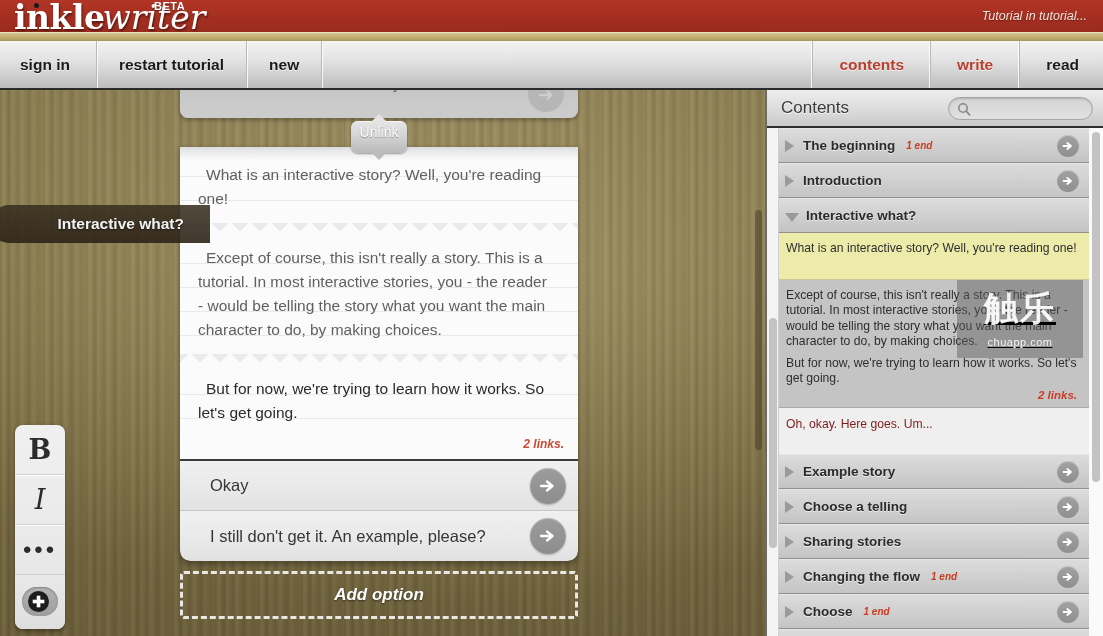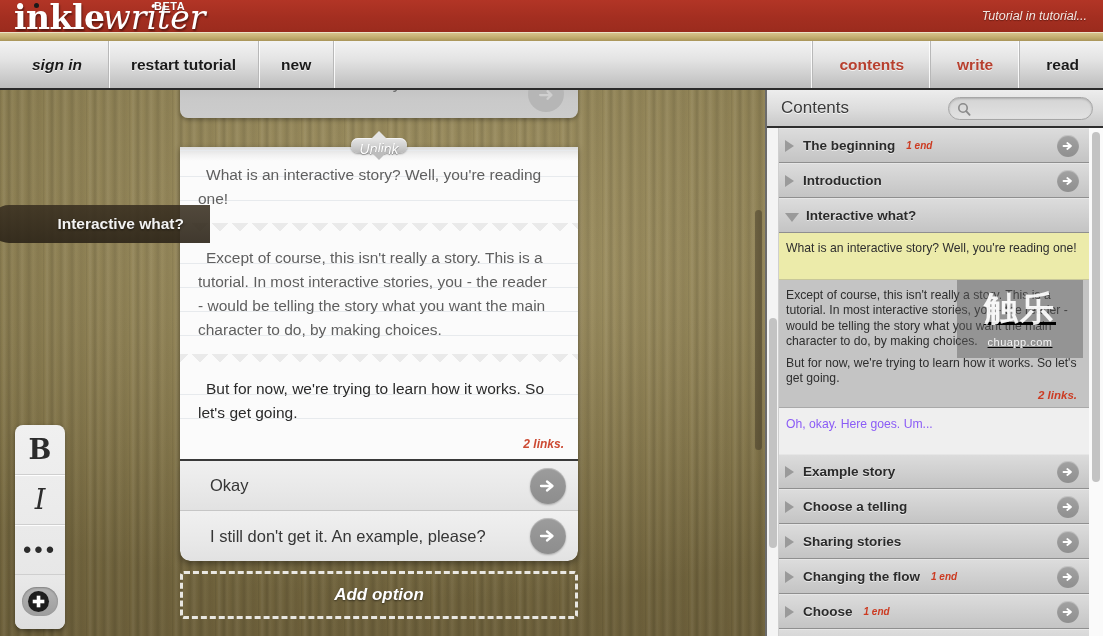--- a/index.html
+++ b/index.html
@@ -98,21 +98,21 @@
     display: flex; align-items: center; justify-content: center;
     padding: 0 22px;
     font-size: 15.5px; font-weight: bold;
     color: #1a1a1a;
     border-right: 1px solid #b8b8b8;
     box-shadow: 1px 0 0 rgba(255,255,255,0.85);
     cursor: pointer;
     white-space: nowrap;
     text-shadow: 0 1px 0 rgba(255,255,255,0.7);
   }
-  .nav-left .nav-item:first-child { padding-left: 32px; padding-right: 26px; font-style: italic; }
+  .nav-left .nav-item:first-child { padding-left: 20px; padding-right: 26px; }
   .nav-right .nav-item {
     border-right: none;
     border-left: 1px solid #b8b8b8;
     box-shadow: -1px 0 0 rgba(255,255,255,0.85);
     color: #b7402f;
     padding: 0 26px;
   }
   .nav-right .nav-item.active { color: #1a1a1a; }
   .nav-right .nav-item:last-child { padding-right: 24px; }
 
@@ -150,30 +150,29 @@
   }
 
   .unlink-wrap {
     position: relative;
     height: 35px;
     display: flex; justify-content: center;
     z-index: 12;
   }
   .unlink-btn {
     position: relative;
-    margin-top: 20px;
+    margin-top: 3px;
     padding: 3px 9px 4px;
     background: linear-gradient(180deg, #e6e6e6 0%, #d2d2d2 50%, #b9b9b9 100%);
     border-radius: 7px;
     font-size: 14px;
     color: #ffffff;
     text-shadow: 0 1px 1px rgba(0,0,0,0.35);
     box-shadow: 0 1px 2px rgba(0,0,0,0.35), inset 0 1px 0 rgba(255,255,255,0.6);
     cursor: pointer;
-    font-style: italic;
   }
   .unlink-btn::before,
   .unlink-btn::after {
     content: ""; position: absolute; left: 50%; margin-left: -8px;
     width: 0; height: 0; border-left: 8px solid transparent; border-right: 8px solid transparent;
   }
   .unlink-btn::before { top: -7px; border-bottom: 8px solid #e4e4e4; }
   .unlink-btn::after  { bottom: -7px; border-top: 8px solid #bcbcbc; }
 
   
@@ -419,21 +418,21 @@
     background: #c4c4c4;
     text-align: right;
     font-size: 11.5px; font-style: italic; font-weight: bold;
     color: #cc3b22;
     padding: 0 12px 6px 0;
   }
   .sb-para.plain {
     background: #efefef;
     border-top: 1px solid #a9a9a9;
     padding: 9px 12px 22px 11px;
-    color: #8b5cf6;
+    color: #7f1d1d;
   }
 
   
   .sb-scroll-left {
     position: absolute; left: 0px; top: 38px; width: 12px; bottom: 0;
     background: #f4f4f4;
     border-right: 1px solid #cfcfcf;
     z-index: 3;
   }
   .sb-scroll-left .thumb {

